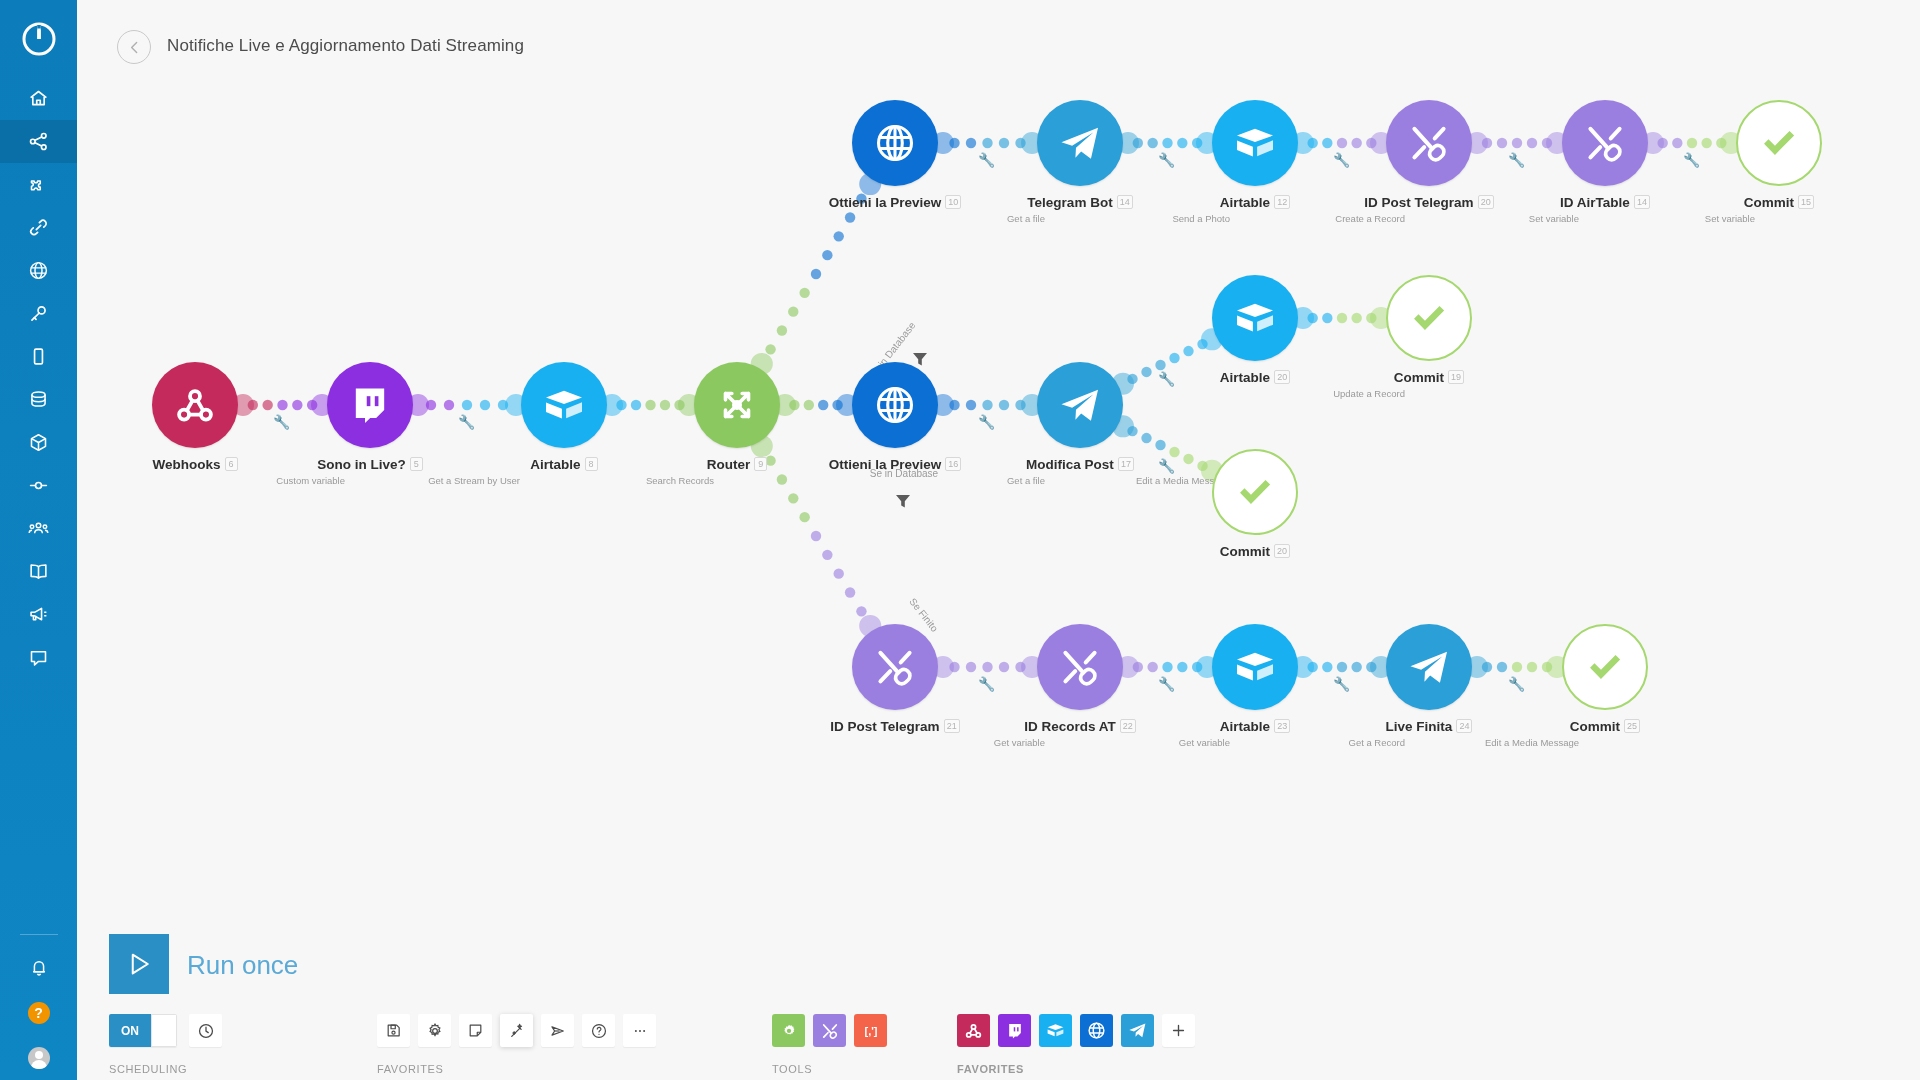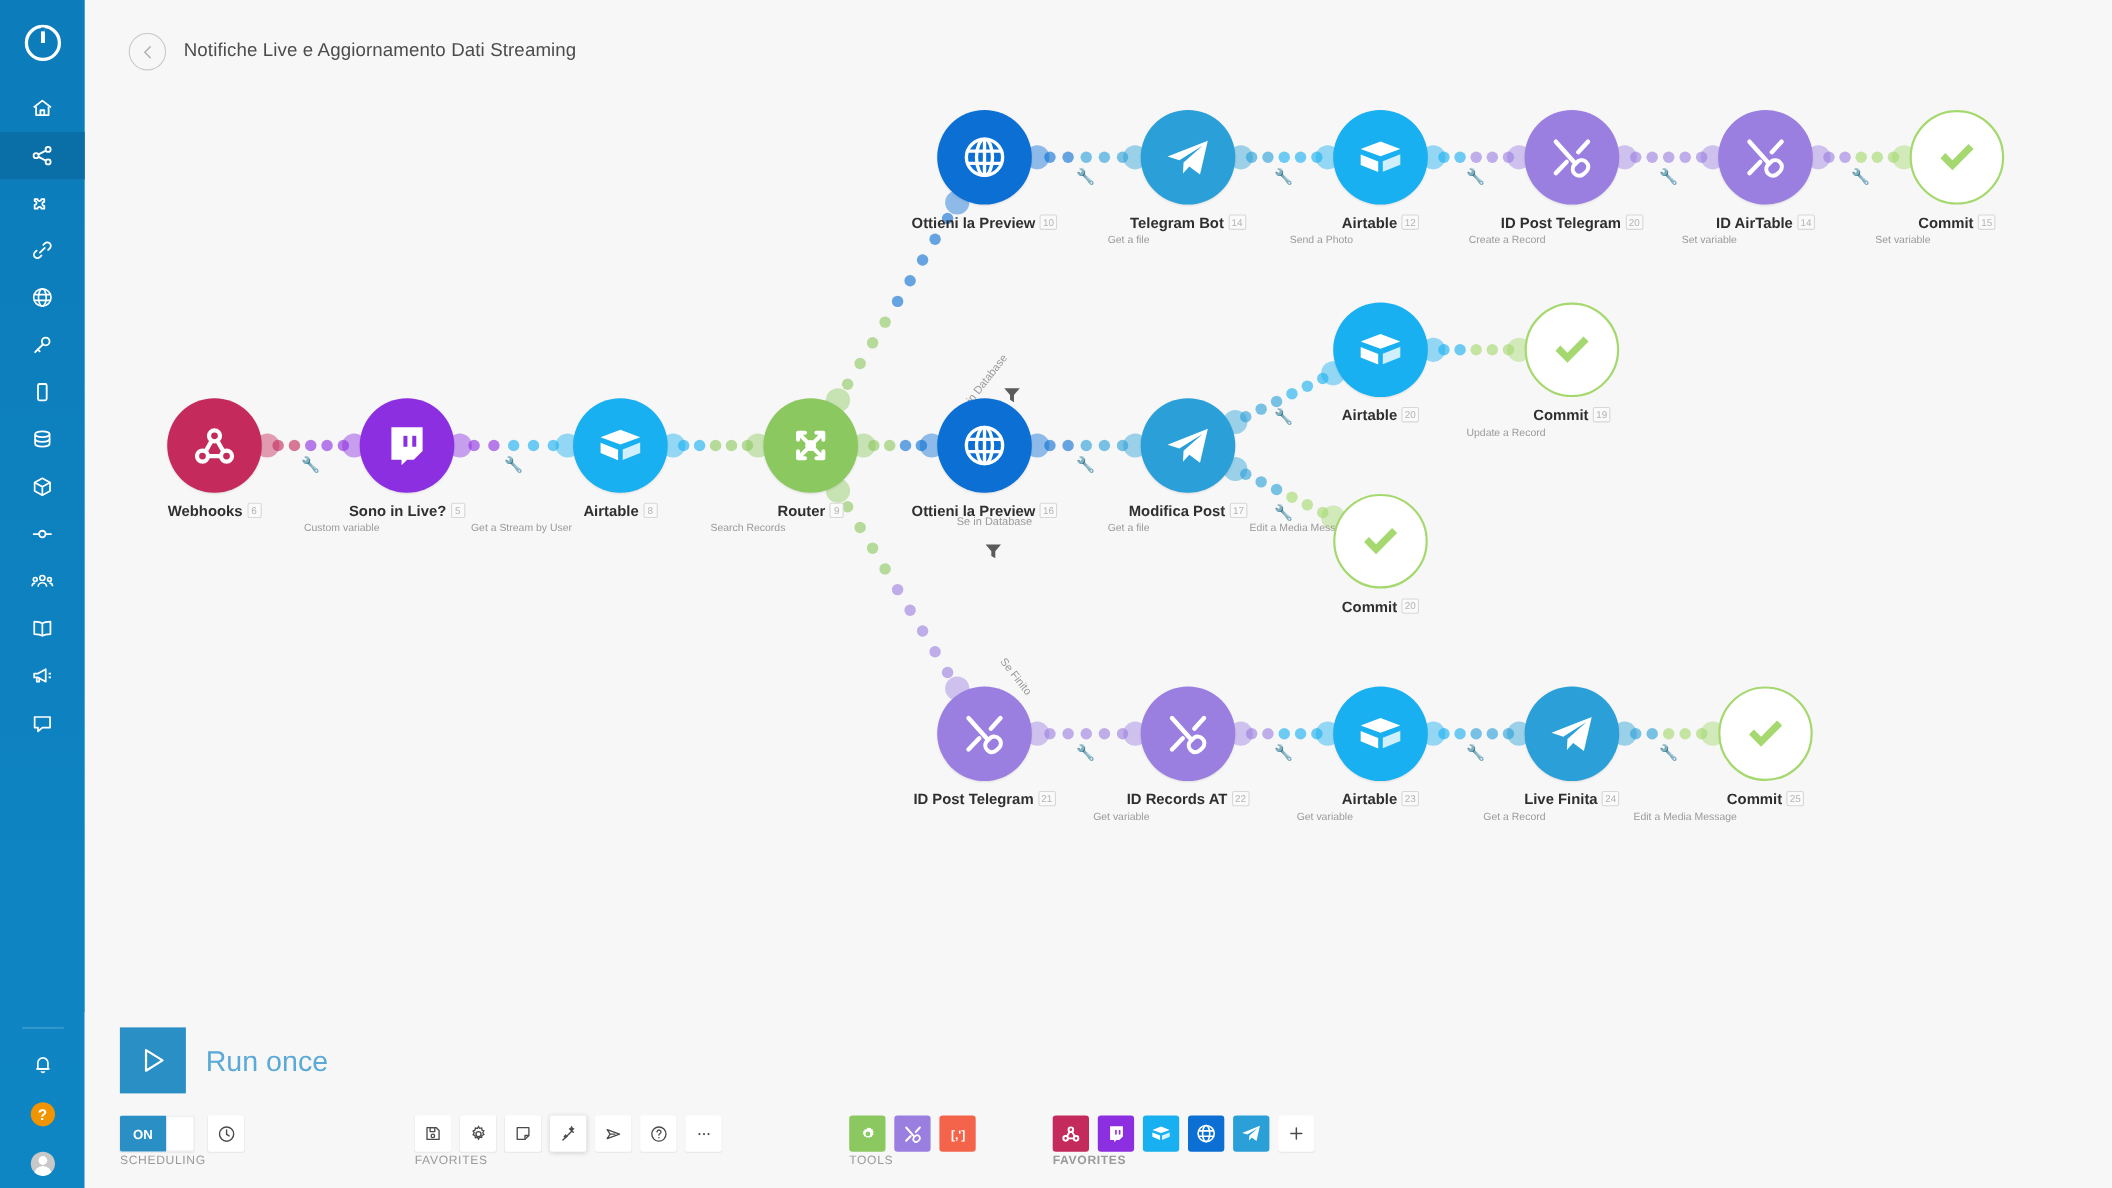--- a/index.html
+++ b/index.html
@@ -76,21 +76,21 @@
   
   #bottombar{ position:absolute; left:77px; top:920px; width:1843px; height:160px; background:#f7f7f7; }
   #run-btn{
     position:absolute; left:32px; top:14px; width:60px; height:60px; background:#2a8fc4;
     display:flex; align-items:center; justify-content:center; cursor:pointer;
   }
   #run-label{ position:absolute; left:110px; top:30px; font-size:26px; color:#5aa9d6; }
 
   .group{ position:absolute; top:94px; }
   .grow{ display:flex; align-items:flex-end; gap:6px; }
-  .gcap{ font-size:11px; color:#9a9a9a; letter-spacing:.6px; margin-top:2px; display:block; }
+  .gcap{ font-size:11px; color:#9a9a9a; letter-spacing:.6px; margin-top:16px; display:block; }
 
   .toggle{
     width:68px;height:33px;background:#fff;border-radius:2px;display:flex;cursor:pointer;overflow:hidden;
     box-shadow:0 1px 1px rgba(0,0,0,.06);
   }
   .toggle .on{ width:42px; background:#2a8fc4; color:#fff; font-size:12px; font-weight:bold;
     display:flex;align-items:center;justify-content:center; }
   .toggle .knob{ flex:1; background:#fff; border:1px solid #e2e2e2; }
 
   .sqbtn{

